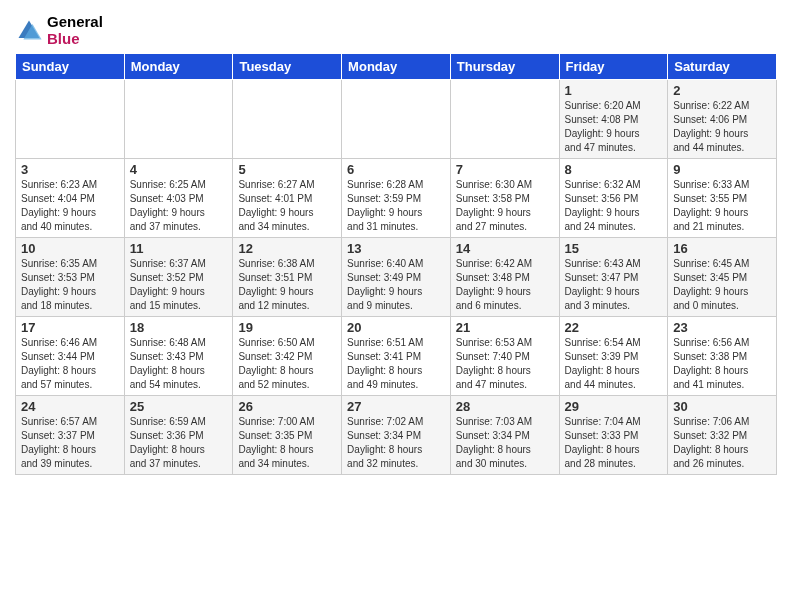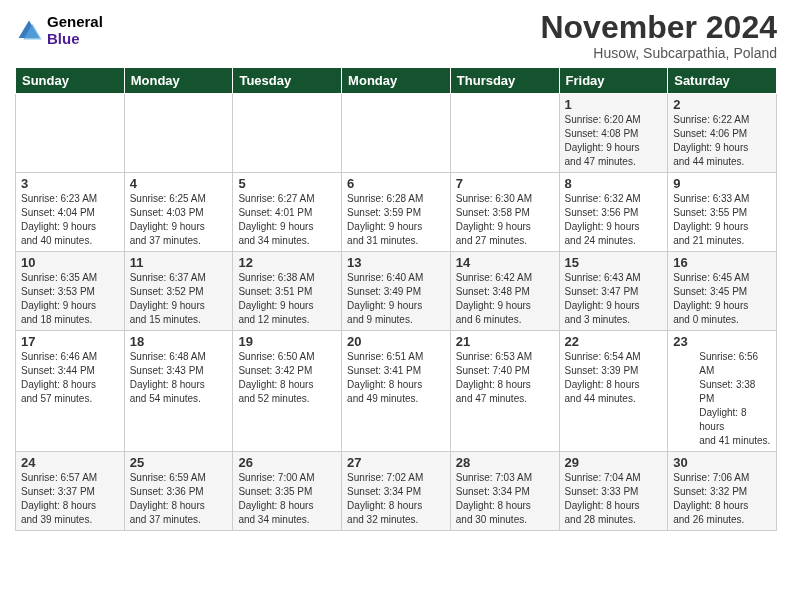--- a/index.html
+++ b/index.html
@@ -31,21 +31,21 @@
       line-height: 1.1;
     }
     .logo-general {
       font-size: 15px;
       font-weight: bold;
       color: #000000;
     }
     .logo-blue {
       font-size: 15px;
       font-weight: bold;
-      color: #4c1d95;
+      color: #be185d;
     }
     .logo-icon {
       width: 28px;
       height: 28px;
       margin-right: 4px;
     }
     .title-block {
       text-align: right;
     }
     .month-title {
@@ -57,21 +57,21 @@
     .location {
       font-size: 14px;
       color: #555;
     }
     table {
       width: 100%;
       border-collapse: collapse;
       table-layout: fixed;
     }
     th {
-      background-color: #14532d;
+      background-color: #1d4ed8;
       color: #fff;
       text-align: left;
       padding: 5px 6px;
       font-size: 13px;
       font-weight: bold;
       border: 1px solid #fff;
     }
     td {
       vertical-align: top;
       border: 1px solid #ccc;
@@ -109,24 +109,20 @@
   <div class="header-row">
     <div class="logo">
       <svg class="logo-icon" viewBox="0 0 40 40">
         <polygon points="20,5 35,30 5,30" fill="#3a7bbf"></polygon>
         <polygon points="25,10 38,32 12,32" fill="#5aaae0" opacity="0.7"></polygon>
       </svg>
       <div class="logo-text">
         <span class="logo-general">General</span>
         <span class="logo-blue">Blue</span>
       </div>
-    </div>
-    <div class="title-block">
-      <div class="month-title">November 2024</div>
-      <div class="location">Husow, Subcarpathia, Poland</div>
     </div>
   </div>
 
   <table>
     <thead>
       <tr>
         <th>Sunday</th>
         <th>Monday</th>
         <th>Tuesday</th>
         <th>Monday</th>
@@ -297,21 +293,21 @@
           </td>
           <td>
             <span class="day-num">22</span>
             <div class="day-info" style="white-space: pre-line;">Sunrise: 6:54 AM
 Sunset: 3:39 PM
 Daylight: 8 hours
 and 44 minutes.</div>
           </td>
           <td>
             <span class="day-num">23</span>
-            <div class="day-info" style="white-space: pre-line; margin-left: 26px;">Sunrise: 6:56 AM
+            <div class="day-info" style="white-space: pre-line;">Sunrise: 6:56 AM
 Sunset: 3:38 PM
 Daylight: 8 hours
 and 41 minutes.</div>
           </td>
         </tr>
         <tr>
           <td>
             <span class="day-num">24</span>
             <div class="day-info" style="white-space: pre-line;">Sunrise: 6:57 AM
 Sunset: 3:37 PM

